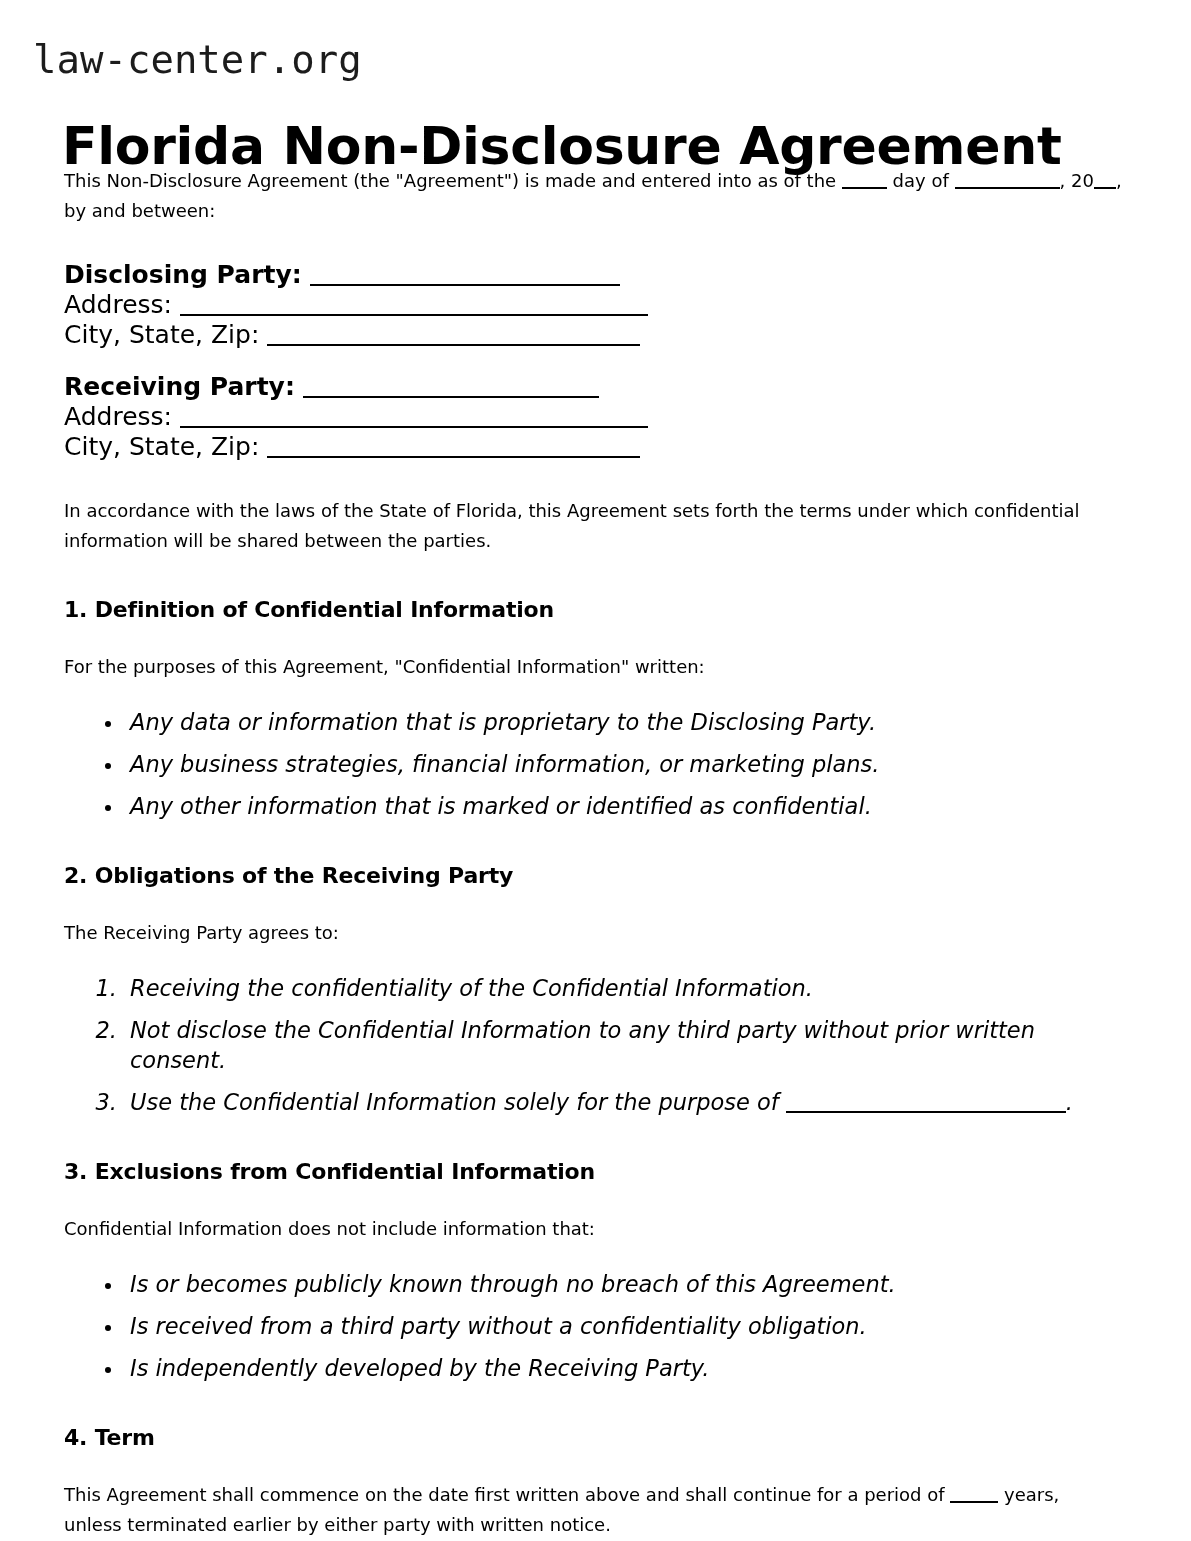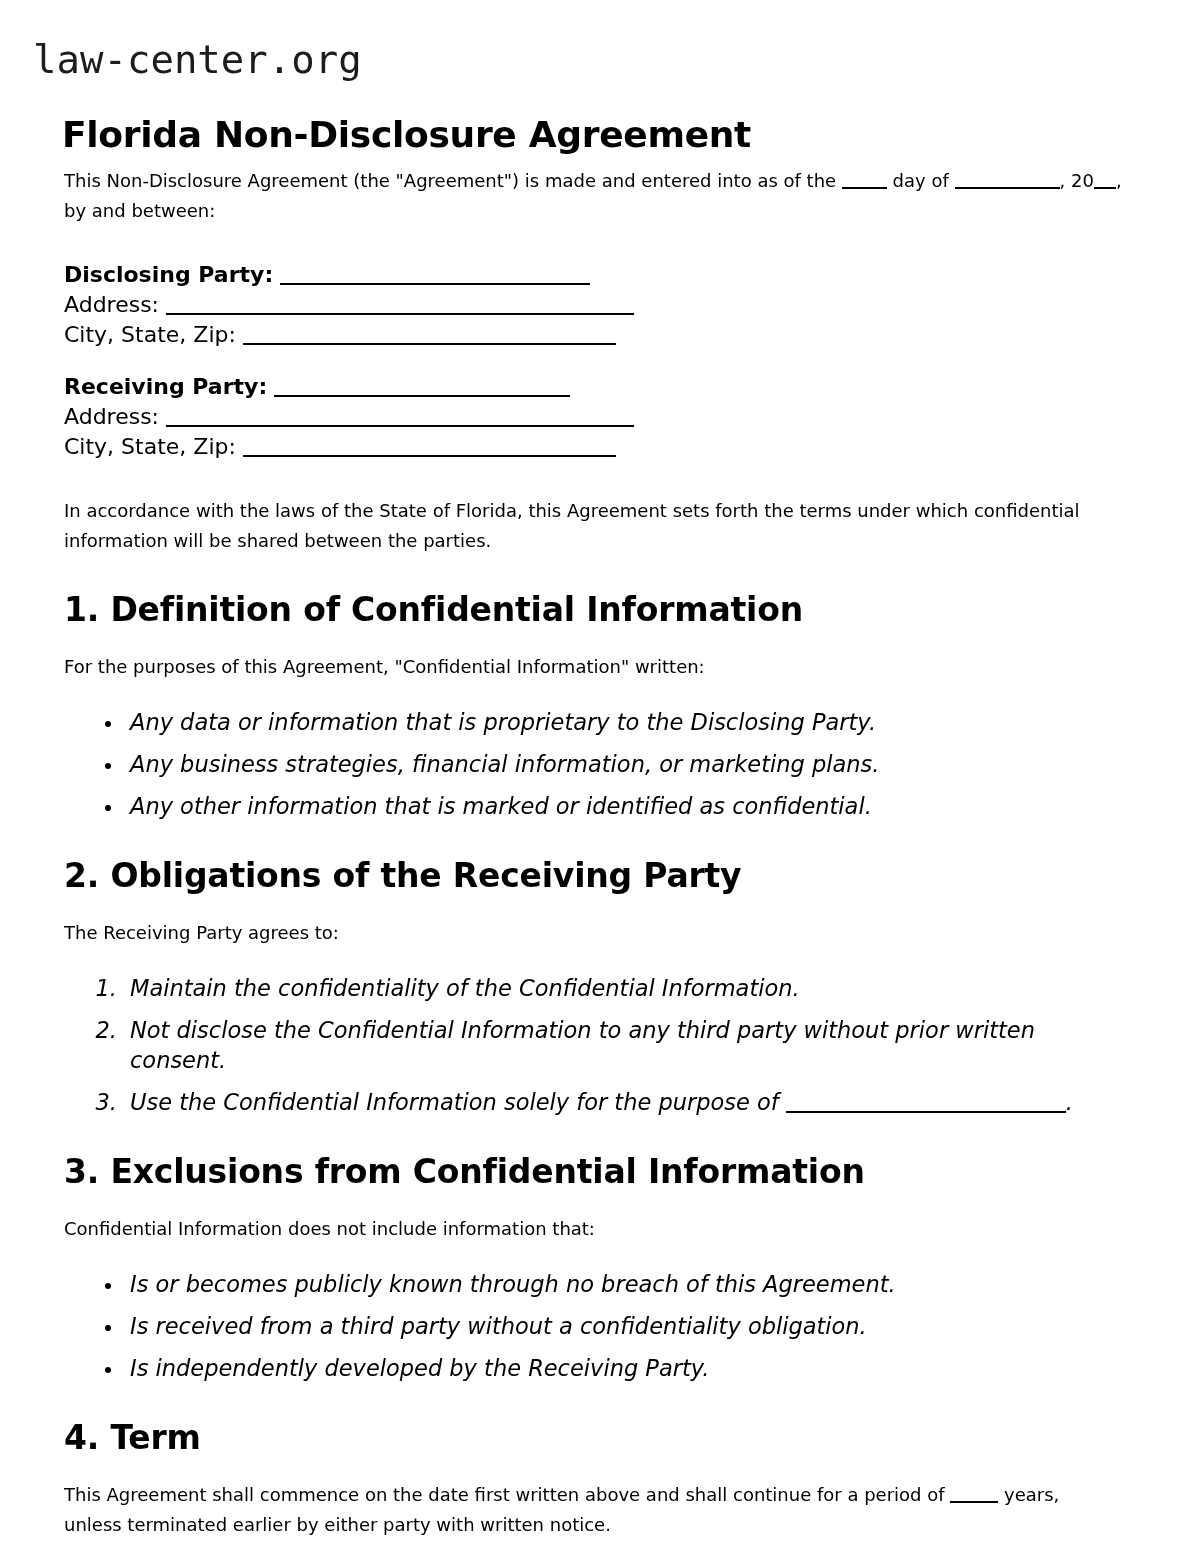--- a/index.html
+++ b/index.html
@@ -35,21 +35,21 @@
     letter-spacing: 0px;
     color: #1c1c1c;
     white-space: nowrap;
   }
   .doc-title {
     position: absolute;
     left: 62px;
     top: 84px;
     font-family: "DejaVu Sans", sans-serif;
     font-weight: bold;
-    font-size: 36px;
+    font-size: 52px;
     line-height: 54px;
     letter-spacing: -0.3px;
     white-space: nowrap;
   }
 
   
   .content {
     position: absolute;
     left: 64px;
     top: 166px;
@@ -60,21 +60,21 @@
     margin: 0 0 0 0;
     font-size: 18px;
     line-height: 30px;
     text-align: left;
   }
   .block-gap-lg { height: 34px; }
   .block-gap-md { height: 22px; }
   .block-gap-sm { height: 13px; }
 
   .party-block {
-    font-size: 22px;
+    font-size: 25px;
     line-height: 30px;
   }
   .party-block .lbl-bold { font-weight: bold; }
 
   .fill {
     display: inline-block;
     border-bottom: 2.5px solid #000;
     vertical-align: baseline;
     height: 0.95em;
     margin-bottom: -0.12em;
@@ -88,21 +88,21 @@
   .fill-day     { width: 45px; }
   .fill-month   { width: 105px; }
   .fill-year    { width: 22px; }
   .fill-purpose { width: 280px; }
   .fill-years   { width: 48px; }
 
   h2.section-heading {
     margin: 0;
     font-family: "DejaVu Sans", sans-serif;
     font-weight: bold;
-    font-size: 33px;
+    font-size: 22px;
     line-height: 40px;
     letter-spacing: -0.2px;
   }
 
   ul.doc-list, ol.doc-list {
     margin: 0;
     padding-left: 60px;
     font-size: 22.5px;
     line-height: 30px;
   }
@@ -160,21 +160,21 @@
       <li>Any other information that is marked or identified as confidential.</li>
     </ul>
 
     <div class="block-gap-lg"></div>
 
     <h2 class="section-heading">2. Obligations of the Receiving Party</h2>
     <div class="block-gap-md"></div>
     <p class="para">The Receiving Party agrees to:</p>
     <div class="block-gap-sm"></div>
     <ol class="doc-list">
-      <li>Maintain the confidentiality of the Confidential Information.</li>
+      <li>Receiving the confidentiality of the Confidential Information.</li>
       <li>Not disclose the Confidential Information to any third party without prior written consent.</li>
       <li><span>Use the Confidential Information solely for the purpose of</span> <span class="fill fill-purpose"></span><span>.</span></li>
     </ol>
 
     <div class="block-gap-lg"></div>
 
     <h2 class="section-heading">3. Exclusions from Confidential Information</h2>
     <div class="block-gap-md"></div>
     <p class="para">Confidential Information does not include information that:</p>
     <div class="block-gap-sm"></div>

